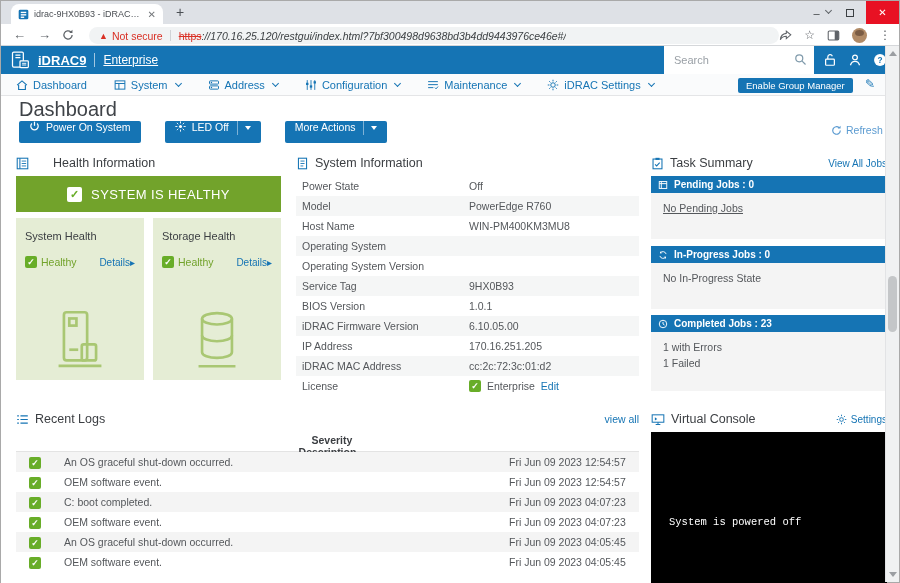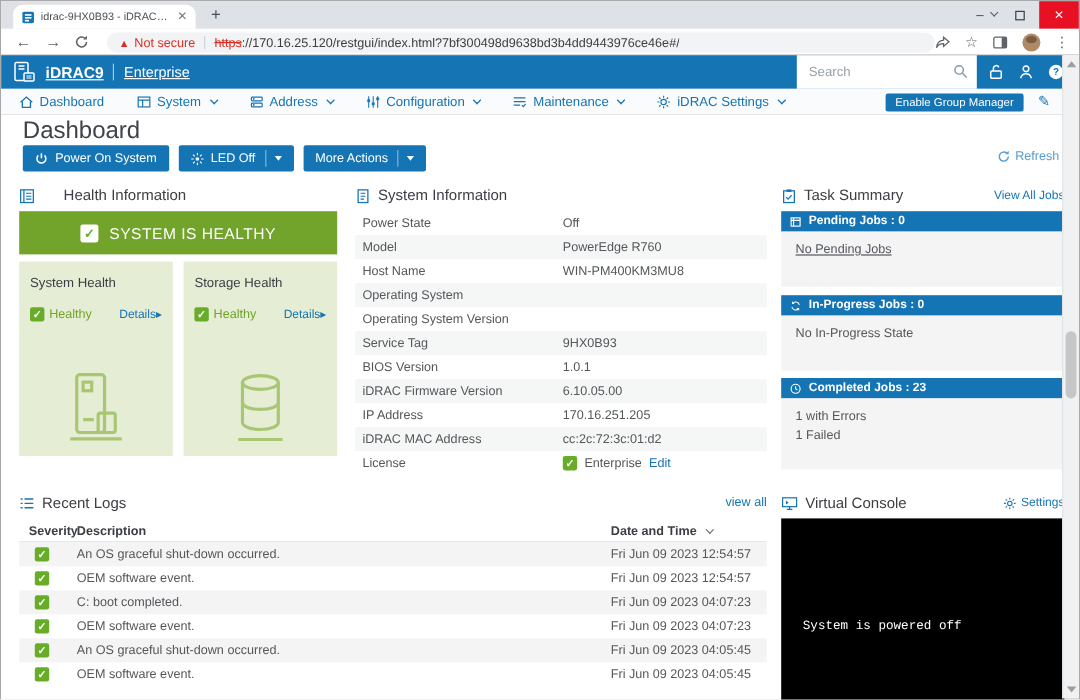--- a/index.html
+++ b/index.html
@@ -18,21 +18,21 @@
   .wc .close { background:#E81123; color:#fff; font-size:10px; }
   .maxbox { width:8px; height:8px; border:1px solid #3C4043; }
 
   .addressbar { position:absolute; top:23px; left:0; width:100%; height:22px; background:#fff; border-bottom:1px solid #D5D7DA; }
   .navbtn { position:absolute; top:3px; font-size:13px; color:#5F6368; }
   .urlpill { position:absolute; left:88px; top:3px; width:690px; height:17px; background:#F1F3F4; border-radius:9px; display:flex; align-items:center; padding:0 10px; font-size:10.5px; }
   .warn { color:#D93025; font-size:9px; margin-right:4px; }
   .notsec { color:#D93025; margin-right:7px; }
   .pill-div { width:1px; height:11px; background:#D0D3D6; margin-right:8px; }
   .scheme { color:#D93025; text-decoration:line-through; }
-  .urlrest { color:#3C4043; white-space:nowrap; overflow:hidden; text-overflow:ellipsis; }
+  .urlrest { color:#3C4043; white-space:nowrap; overflow:hidden; text-overflow:ellipsis;font-style:italic; }
   .abicons { position:absolute; right:8px; top:0; height:22px; display:flex; align-items:center; gap:12px; }
   .star { font-size:12px; color:#5F6368; }
   .dots { font-size:12px; color:#5F6368; letter-spacing:0; }
   .avatar { width:15px; height:15px; border-radius:50%; background:#B08A66; position:relative; overflow:hidden; }
   .avatar::after { content:""; position:absolute; left:3px; top:2px; width:9px; height:6px; border-radius:50%; background:#7A5C44; }
 
   
   .bluebar { position:absolute; top:45px; left:0; width:886px; height:28px; background:#1574B4; display:flex; align-items:center; color:#fff; }
   .brand { display:flex; align-items:center; gap:8px; margin-left:9px;text-decoration:underline; }
   .brand .prod { font-size:13px; font-weight:bold; }
@@ -49,21 +49,21 @@
   .nitem { display:flex; align-items:center; gap:5px; margin-left:27px; cursor:default; }
   .nitem:first-child { margin-left:15px; }
   .chev { display:inline-block; width:5px; height:5px; border-right:1.3px solid currentColor; border-bottom:1.3px solid currentColor; transform:rotate(45deg); margin-left:3px; margin-bottom:2px; }
   .egm { position:absolute; left:737px; top:4px; height:15px; background:#1574B4; color:#fff; font-size:9.5px; display:flex; align-items:center; padding:0 8px; border-radius:2px; border:none; font-family:"Liberation Sans",sans-serif; }
   .pencil { position:absolute; left:864px; top:3px; color:#1574B4; font-size:12px; }
 
   
   .content { position:absolute; top:95px; left:0; width:886px; height:488px; background:#fff; }
   h1 { position:absolute; left:18px; top:2px; font-size:20px; font-weight:400; color:#3F4348; }
   .actions { position:absolute; left:18px; top:25px; display:flex; }
-  .btn { display:flex; align-items:center; background:#1574B4; color:#fff; font-size:10.5px; height:22px; padding:0 10px; border-radius:2px; border:none; margin-right:8px; font-family:"Liberation Sans",sans-serif; }
+  .btn { display:flex; background:#1574B4; color:#fff; font-size:10.5px; height:22px; padding:0 10px; border-radius:2px; border:none; margin-right:24px; font-family:"Liberation Sans",sans-serif; }
   .btn .ic { display:flex; margin-right:6px; }
   .split { border-left:1px solid rgba(255,255,255,.45); padding-left:7px; margin-left:8px; height:14px; display:flex; align-items:center; }
   .bcaret { width:0; height:0; border-top:4px solid #fff; border-left:3.5px solid transparent; border-right:3.5px solid transparent; }
   .refresh { position:absolute; left:830px; top:28px; color:#5B9BD1; font-size:10.5px; display:flex; align-items:center; gap:4px; }
 
   .phead { position:absolute; display:flex; align-items:center; gap:6px; font-size:12.5px; color:#3B3E42; }
   .plink { color:#1574B4; font-size:10px; display:flex; align-items:center; gap:4px; }
   .spring { flex:1; }
 
   
@@ -85,21 +85,21 @@
   .sirow .lbl { width:173px; padding-left:6px; }
   .sirow .val { flex:1; display:flex; align-items:center; gap:6px; }
   .edit { color:#1574B4; }
 
   
   .tbar { position:absolute; left:650px; width:236px; height:17px; background:#1574B4; color:#fff; font-size:10px; font-weight:bold; display:flex; align-items:center; gap:6px; padding-left:7px; }
   .tbody { position:absolute; left:650px; width:236px; background:#F4F4F4; font-size:10.5px; color:#54575B; padding:9px 0 0 12px; }
   .tbody div { margin-bottom:4px; }
 
   
-  .lhead { position:absolute; left:15px; top:338px; width:623px; height:18px; display:flex; align-items:center; font-size:10.5px; font-weight:bold; color:#3B3E42; border-bottom:1px solid #E3E3E3; }
+  .lhead { position:absolute; left:15px; top:338px; width:623px; height:18px; display:flex; align-items:center; font-size:10.5px; font-weight:bold; color:#3B3E42; border-bottom:1px solid #E3E3E3;flex-direction:column; }
   .lrows { position:absolute; left:15px; top:356px; width:623px; }
   .lrow { display:flex; height:20px; align-items:center; font-size:10.5px; color:#54575B; }
   .lrow:nth-child(odd) { background:#F4F4F4; }
   .c-sev { width:48px; padding-left:8px; }
   .c-desc { flex:1; }
   .c-date { width:130px; display:flex; align-items:center; gap:5px; }
   .lrow .c-sev { padding-left:13px; }
   .sortchev { border-color:#6B6E72; }
 
   

